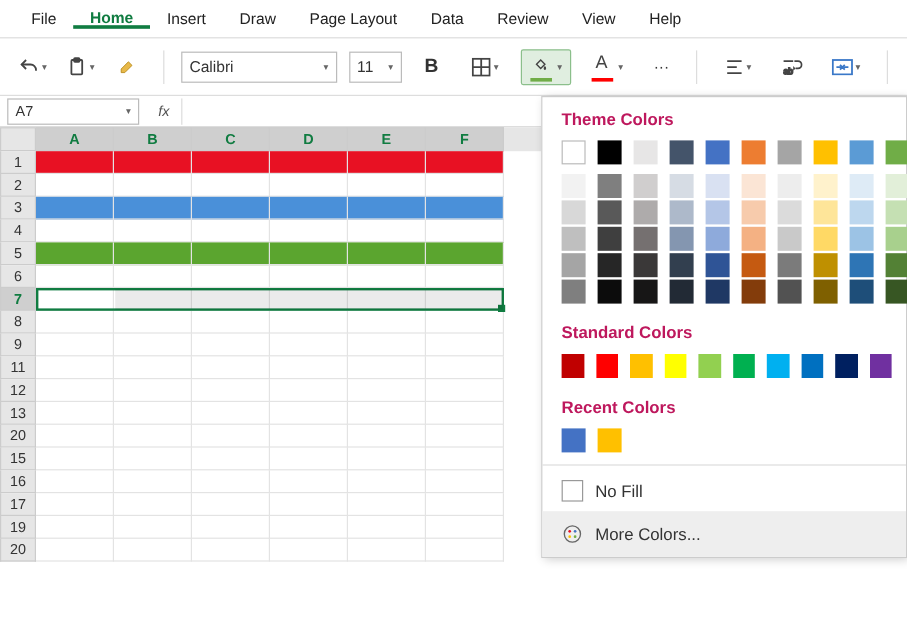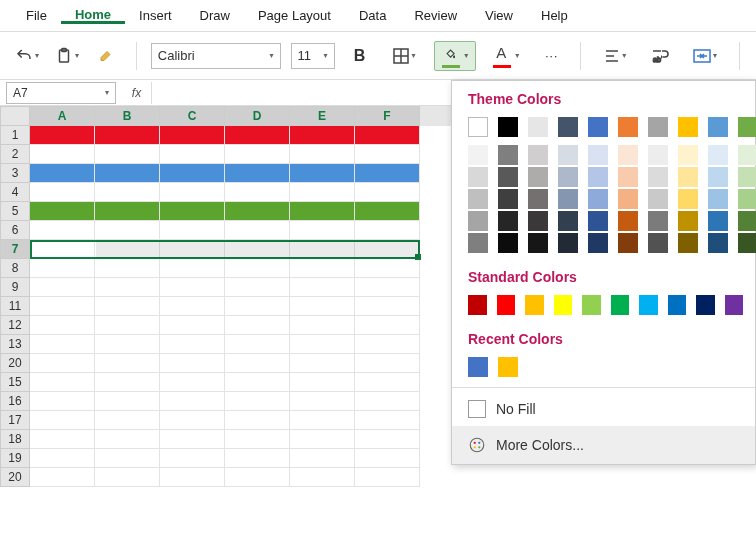--- a/index.html
+++ b/index.html
@@ -313,29 +313,20 @@
       <div class="grid-row">
         <div class="row-header">17</div>
         <div class="cell"></div>
         <div class="cell"></div>
         <div class="cell"></div>
         <div class="cell"></div>
         <div class="cell"></div>
         <div class="cell"></div>
       </div>
       <div class="grid-row">
-        <div class="row-header">18</div>
-        <div class="cell"></div>
-        <div class="cell"></div>
-        <div class="cell"></div>
-        <div class="cell"></div>
-        <div class="cell"></div>
-        <div class="cell"></div>
-      </div>
-      <div class="grid-row">
         <div class="row-header">19</div>
         <div class="cell"></div>
         <div class="cell"></div>
         <div class="cell"></div>
         <div class="cell"></div>
         <div class="cell"></div>
         <div class="cell"></div>
       </div>
       <div class="grid-row">
         <div class="row-header">20</div>

